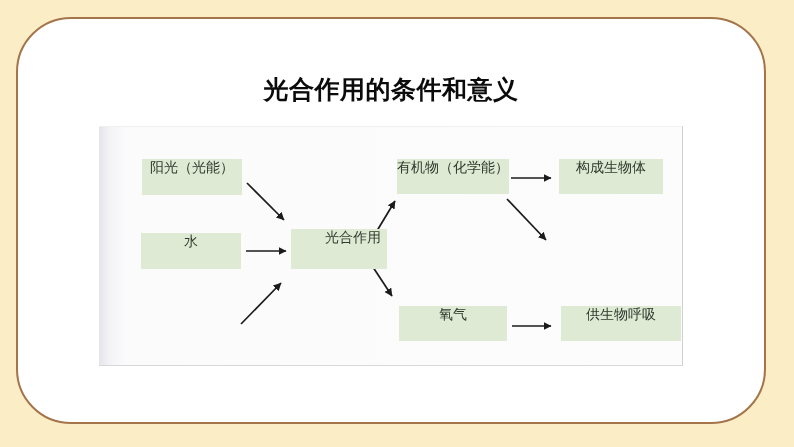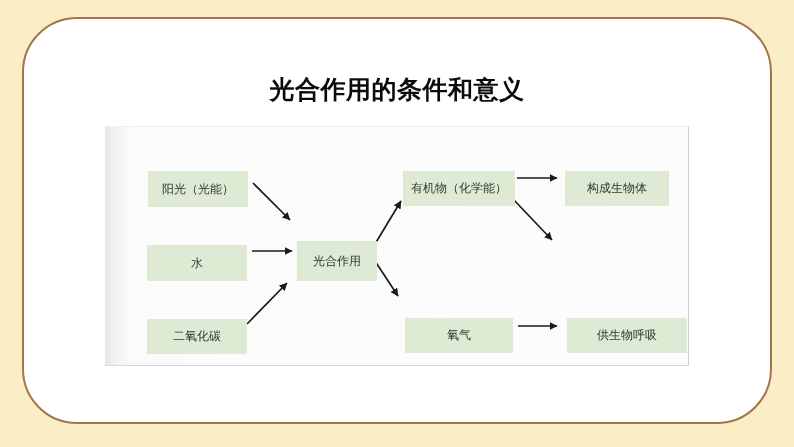--- a/index.html
+++ b/index.html
@@ -5,21 +5,21 @@
   html, body {
     margin: 0; padding: 0;
     width: 794px; height: 447px;
     background: var(--bg, #FBEDC5);
     font-family: "Liberation Sans", sans-serif;
     overflow: hidden;
   }
   .stage { position: relative; width: 794px; height: 447px; }
 
   .slide-panel {
-    position: absolute; left: 22px; top: 17px;
+    position: absolute; left: 16px; top: 17px;
     width: 750px; height: 407px;
     box-sizing: border-box;
     background: var(--panel, #FFFFFF);
     border: 2px solid var(--panel-border, #A4744B);
     border-radius: 55px;
   }
 
   .slide-title {
     position: absolute; left: 0; top: 52px;
     width: 100%; text-align: center;
@@ -36,30 +36,30 @@
     border-bottom: 1px solid #D8D8DC;
     border-top: 1px solid #F0F0F3;
   }
 
   .arrows { position: absolute; left: 0; top: 0; width: 583px; height: 238px; }
   .arrows line { stroke: var(--arrow, #1B1B1B); stroke-width: 1.7; }
   .arrows marker path { fill: var(--arrow, #1B1B1B); }
 
   .node {
     position: absolute;
-    display: flex; align-items: center; justify-content: center;
+    display: flex; justify-content: center;
     background: var(--node-bg, #DFEAD5);
     color: var(--node-text, #2F3A2D);
     font-family: "DejaVu Serif", serif;
-    font-size: 12px; white-space: nowrap; margin-top: 12px;
+    font-size: 14px; white-space: nowrap;
   }
   .n-sunlight      { left: 43px;  top: 32px;  width: 100px; height: 36px; }
   .n-water         { left: 42px;  top: 106px; width: 100px; height: 36px; }
   .n-co2           { left: 42px;  top: 180px; width: 100px; height: 35px; }
-  .n-photo         { left: 192px; top: 102px; width: 80px;  height: 40px; }
+  .n-photo         { left: 192px; top: 102px; width: 68px;  height: 40px; padding-left: 28px; }
   .n-organic       { left: 298px; top: 32px;  width: 112px; height: 35px; }
   .n-oxygen        { left: 300px; top: 179px; width: 108px; height: 35px; }
   .n-builds        { left: 460px; top: 32px;  width: 104px; height: 35px; }
   .n-life          { left: 458px; top: 107px; width: 112px; height: 34px; }
   .n-respiration   { left: 462px; top: 179px; width: 120px; height: 35px; }
 </style>
 </head>
 <body>
 
 <div class="stage">
@@ -84,23 +84,20 @@
         <line x1="408" y1="72" x2="447" y2="113" marker-end="url(#ah)"></line>
         <line x1="413" y1="199" x2="452" y2="199" marker-end="url(#ah)"></line>
       </svg>
 
       <div class="node n-sunlight">
         <span>阳光（光能）</span>
       </div>
       <div class="node n-water">
         <span>水</span>
       </div>
-      <div class="node n-co2">
-        <span>二氧化碳</span>
-      </div>
       <div class="node n-photo">
         <span>光合作用</span>
       </div>
       <div class="node n-oxygen">
         <span>氧气</span>
       </div>
       <div class="node n-organic">
         <span>有机物（化学能）</span>
       </div>
       <div class="node n-builds">

